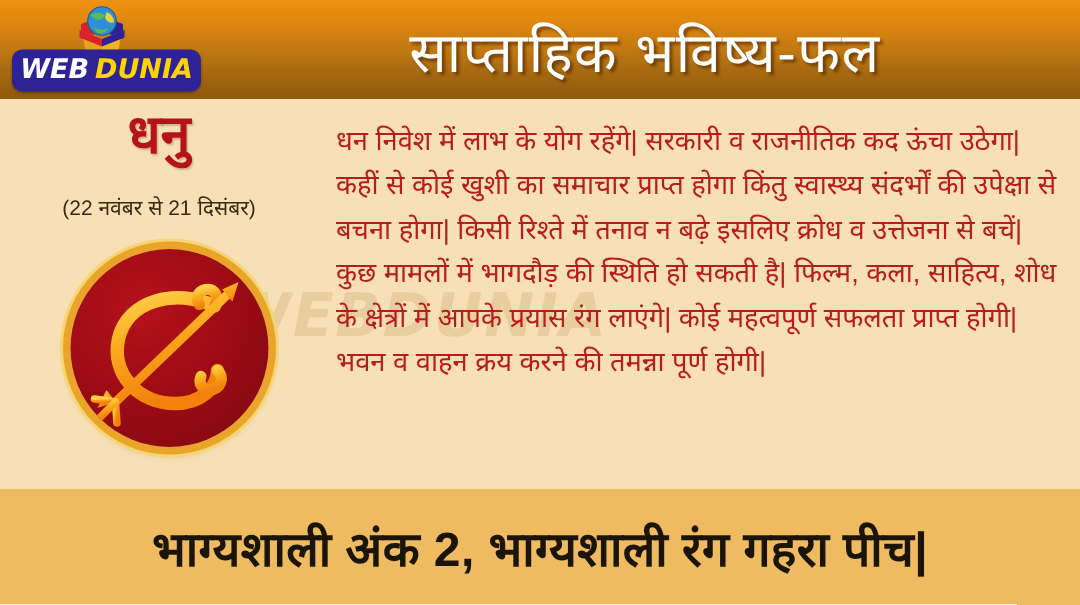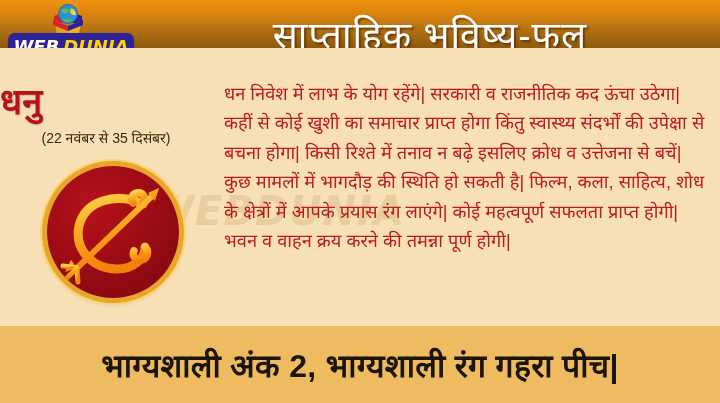--- a/index.html
+++ b/index.html
@@ -17,21 +17,21 @@
     height: 403px;
     overflow: hidden;
     background: #f6dfb4;
   }
 
   
   .header {
     position: absolute;
     left: 0; top: 0;
     width: 720px;
-    height: 48px;
+    height: 66px;
     background: linear-gradient(to bottom, #ef9210 0%, #e3890f 18%, #c47a12 48%, #a76a11 72%, #8f5a0d 100%);
     overflow: hidden;
   }
 
   .logo-block {
     position: absolute;
     left: 8px;
     top: 1px;
     width: 126px;
     height: 62px;
@@ -122,23 +122,23 @@
   .sign-col {
     position: absolute;
     left: 0;
     top: 0;
     width: 212px;
     height: 260px;
   }
   .sign-name {
     position: absolute;
     left: 0;
-    top: 16px;
+    top: 4px;
     width: 212px;
-    text-align: left;
+    text-align: center;
     color: #b5121b;
     font-size: 36px;
     font-weight: bold;
     font-family: "Liberation Sans", "DejaVu Sans", sans-serif;
     text-shadow: 1px 1px 1px rgba(120,50,20,0.25);
     line-height: 1.1;
   }
   .sign-dates {
     position: absolute;
     left: 0;
@@ -239,21 +239,21 @@
 
     <div class="header-title">साप्ताहिक भविष्य-फल</div>
   </div>
 
   <div class="content">
 
     <div class="watermark">WEBDUNIA</div>
 
     <div class="sign-col">
       <div class="sign-name">धनु</div>
-      <div class="sign-dates">(22 नवंबर से 35 दिसंबर)</div>
+      <div class="sign-dates">(22 नवंबर से 21 दिसंबर)</div>
 
       <div class="emblem">
         <svg width="132" height="132" viewBox="0 0 132 132">
           <defs>
             <linearGradient id="goldSym" x1="0" y1="0" x2="0.3" y2="1">
               <stop offset="0%" stop-color="#ffd14a"></stop>
               <stop offset="45%" stop-color="#fba91d"></stop>
               <stop offset="100%" stop-color="#f3820d"></stop>
             </linearGradient>
           </defs>

